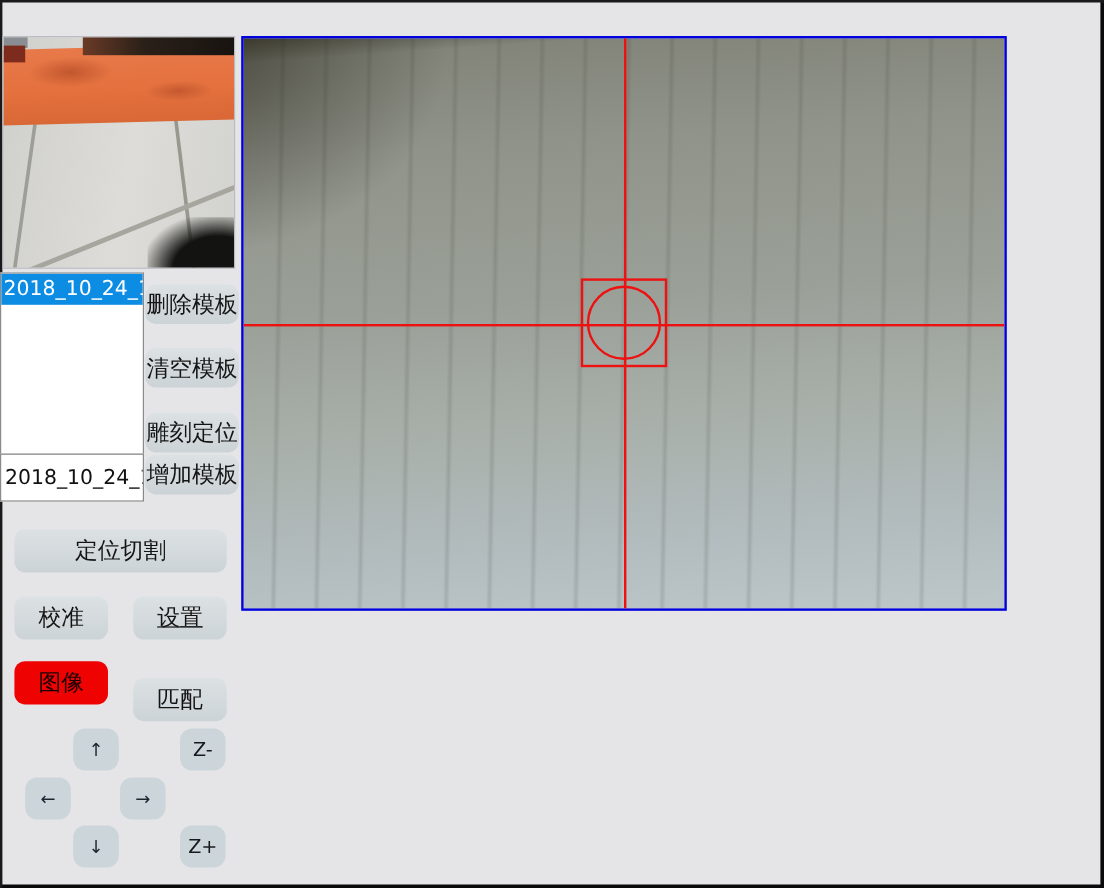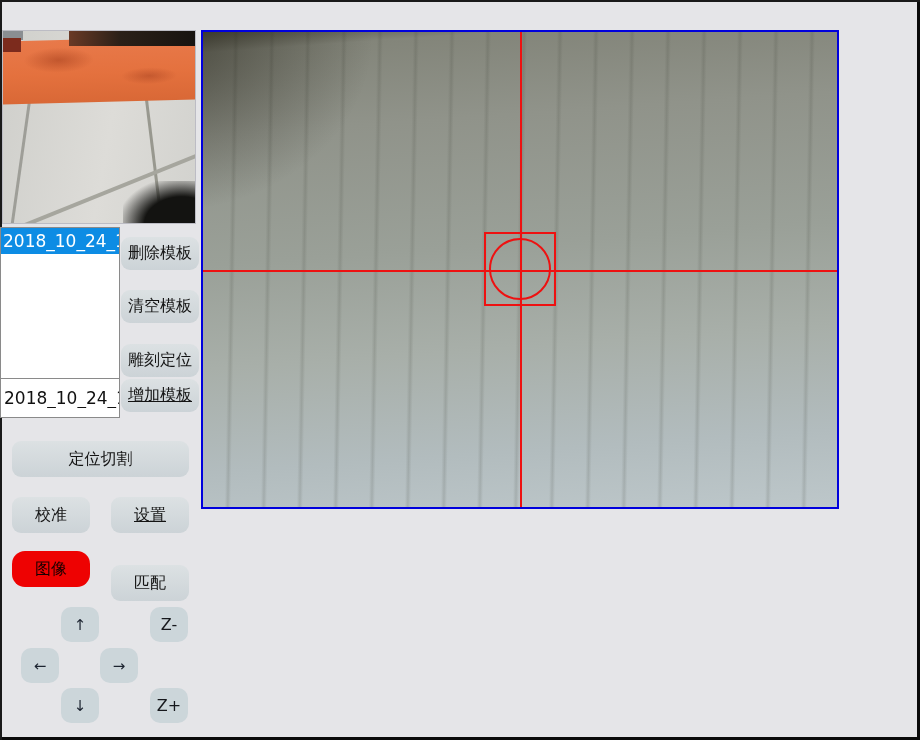--- a/index.html
+++ b/index.html
@@ -49,29 +49,29 @@
   }
   .name-input{
     position:absolute;left:0px;top:378px;width:120px;height:40px;box-sizing:border-box;
     border:1px solid #8a8a8a;background:#fff;color:#111;font-size:17px;padding:0 0 0 3px;
     font-family:"DejaVu Sans","Liberation Sans",sans-serif;outline:none;
   }
   
   .btn{
     position:absolute;border:none;border-radius:9px;cursor:pointer;
     background:linear-gradient(180deg,#dce1e3,#ccd3d7);
-    color:#141414;font-size:16px;display:flex;align-items:center;justify-content:center;
+    color:#141414;font-size:19px;display:flex;align-items:center;justify-content:center;
     font-family:"DejaVu Sans","Liberation Sans",sans-serif;padding:0;
   }
   .tbtn{left:121px;width:78px;height:33px;}
-  .btn-delete{top:237px;} .btn-clear{top:290px;} .btn-engrave{top:344px;} .btn-add{top:379px;text-decoration:underline;}
+  .btn-delete{top:237px;} .btn-clear{top:290px;} .btn-engrave{top:344px;} .btn-add{top:379px;}
   .btn-poscut{left:12px;top:441px;width:177px;height:36px;}
   .btn-calibrate{left:12px;top:497px;width:78px;height:36px;}
   .btn-settings{left:111px;top:497px;width:78px;height:36px;text-decoration:underline;}
-  .btn-image{left:12px;top:551px;width:78px;height:36px;background:#ee0202;color:#190000;border-radius:13px;}
+  .btn-image{left:12px;top:551px;width:78px;height:36px;background:#ee0202;color:#190000;}
   .btn-match{left:111px;top:565px;width:78px;height:36px;}
   .jog{width:38px;height:35px;border-radius:10px;background:#ccd6da;color:#1c2430;font-size:15px;}
   .jog-up{left:61px;top:607px;} .jog-zminus{left:150px;top:607px;font-size:16px;color:#16181c;}
   .jog-left{left:21px;top:648px;} .jog-right{left:100px;top:648px;}
   .jog-down{left:61px;top:688px;} .jog-zplus{left:150px;top:688px;font-size:16px;color:#16181c;}
   
   .camera{
     position:absolute;left:201px;top:30px;width:638px;height:479px;box-sizing:border-box;
     border:2px solid #0000dd;
     background:

